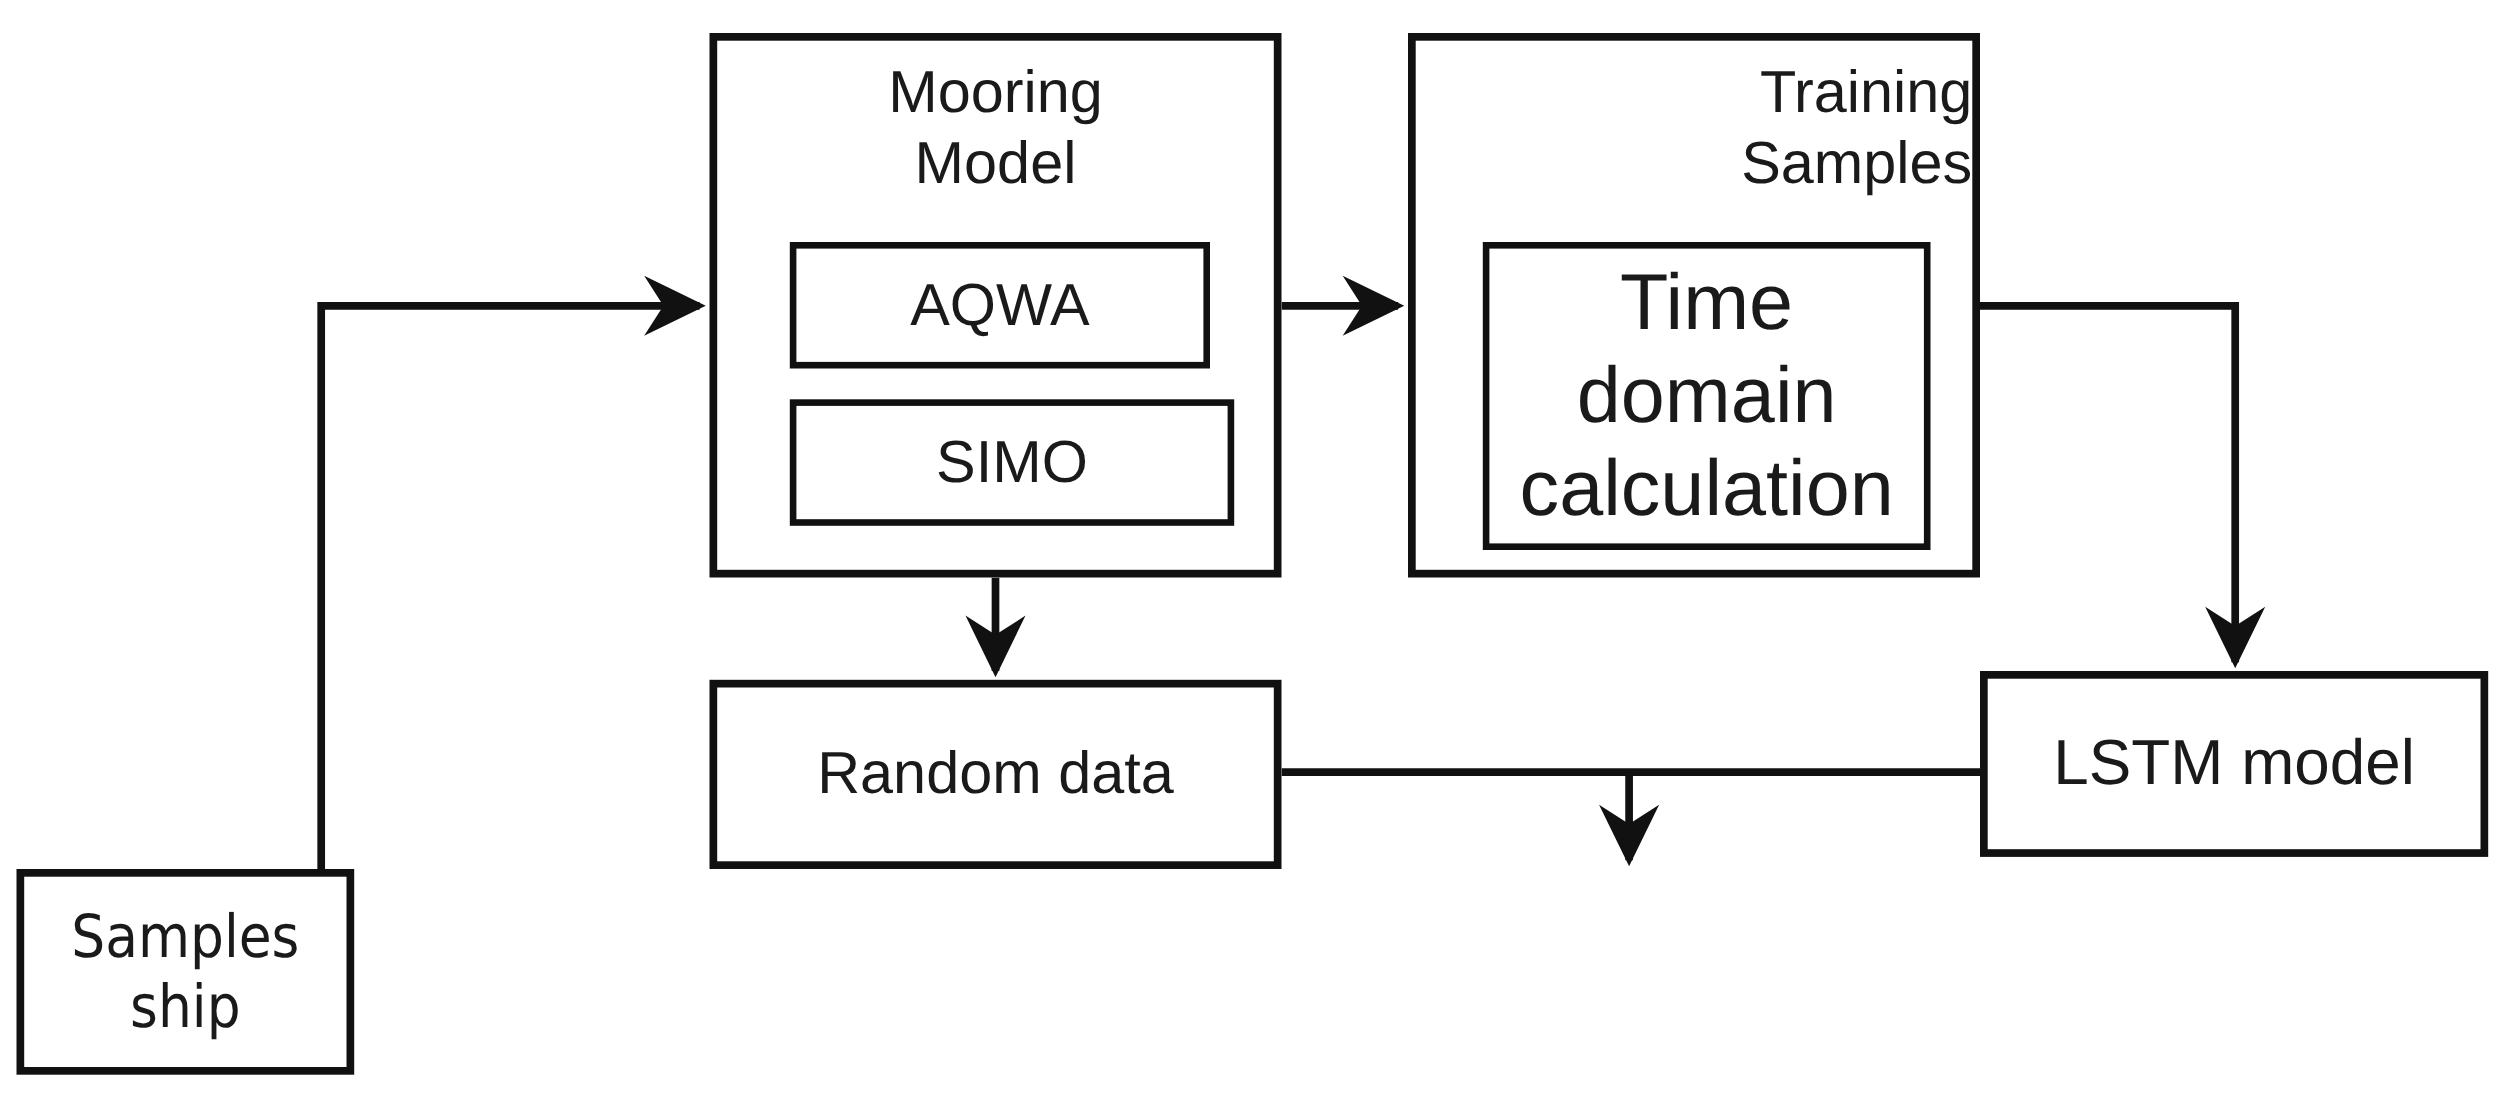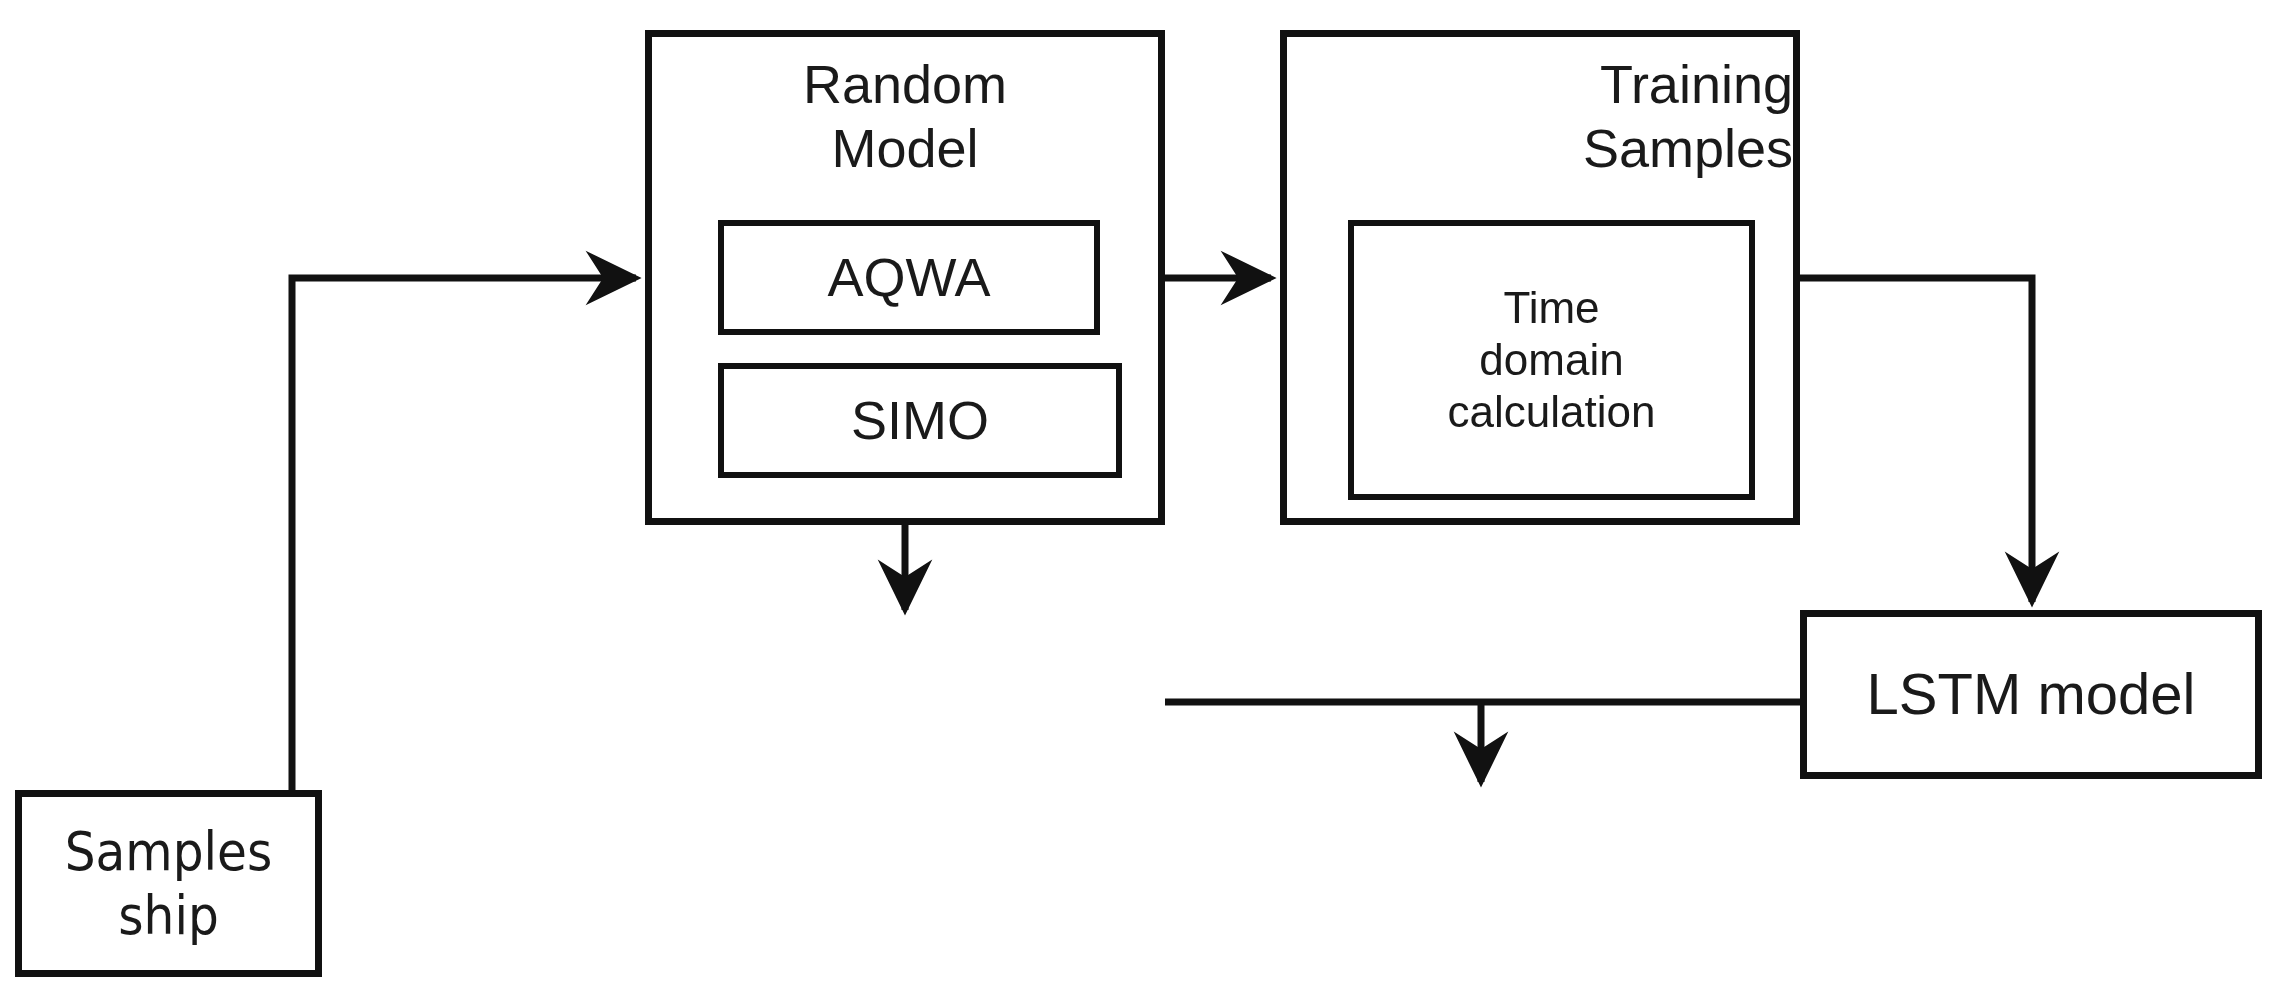--- a/index.html
+++ b/index.html
@@ -73,21 +73,21 @@
   #node-training-samples {
     left: 1280px; top: 30px; width: 520px; height: 495px;
     font-size: 54px;
   }
   #node-training-samples .node-label.title {
     margin-top: 16px;
     text-align: right;
   }
   #node-time-domain {
     left: 1348px; top: 220px; width: 407px; height: 280px;
-    font-size: 44px;
+    font-size: 72px;
   }
 
   #node-random-data {
     left: 645px; top: 618px; width: 520px; height: 172px;
     font-size: 54px;
   }
   #node-lstm-model {
     left: 1800px; top: 610px; width: 462px; height: 169px;
     font-size: 58px;
   }
@@ -120,21 +120,21 @@
     <path d="M 905,525 L 905,610" fill="none" stroke="#111111" stroke-width="7" marker-end="url(#arrowhead)"></path>
 
     <path d="M 1800,278 L 2032,278 L 2032,602" fill="none" stroke="#111111" stroke-width="7" marker-end="url(#arrowhead)"></path>
 
     <path d="M 1165,702 L 1800,702" fill="none" stroke="#111111" stroke-width="7"></path>
 
     <path d="M 1481,702 L 1481,782" fill="none" stroke="#111111" stroke-width="7" marker-end="url(#arrowhead)"></path>
   </svg>
 
   <div class="node stacked" id="node-mooring-model">
-    <span class="node-label title">Random
+    <span class="node-label title">Mooring
 Model</span>
   </div>
 
   <div class="node inner" id="node-aqwa">
     <span class="node-label">AQWA</span>
   </div>
 
   <div class="node inner" id="node-simo">
     <span class="node-label">SIMO</span>
   </div>
@@ -143,20 +143,23 @@
     <span class="node-label title">Training
 Samples</span>
   </div>
 
   <div class="node inner" id="node-time-domain">
     <span class="node-label">Time
 domain
 calculation</span>
   </div>
 
+  <div class="node" id="node-random-data">
+    <span class="node-label">Random data</span>
+  </div>
 
   <div class="node" id="node-lstm-model">
     <span class="node-label">LSTM model</span>
   </div>
 
 
   <div class="node" id="node-actual-ship">
     <span class="node-label">Samples ship</span>
   </div>
 

